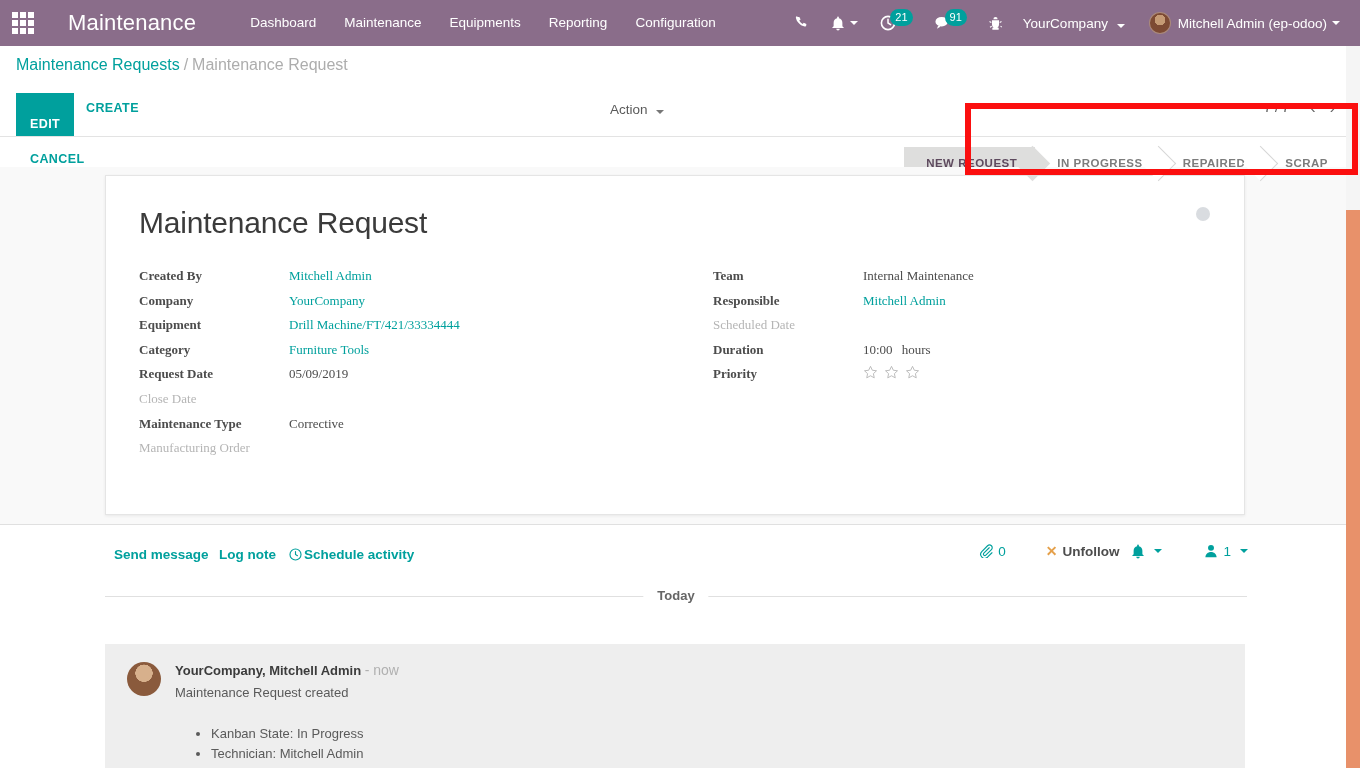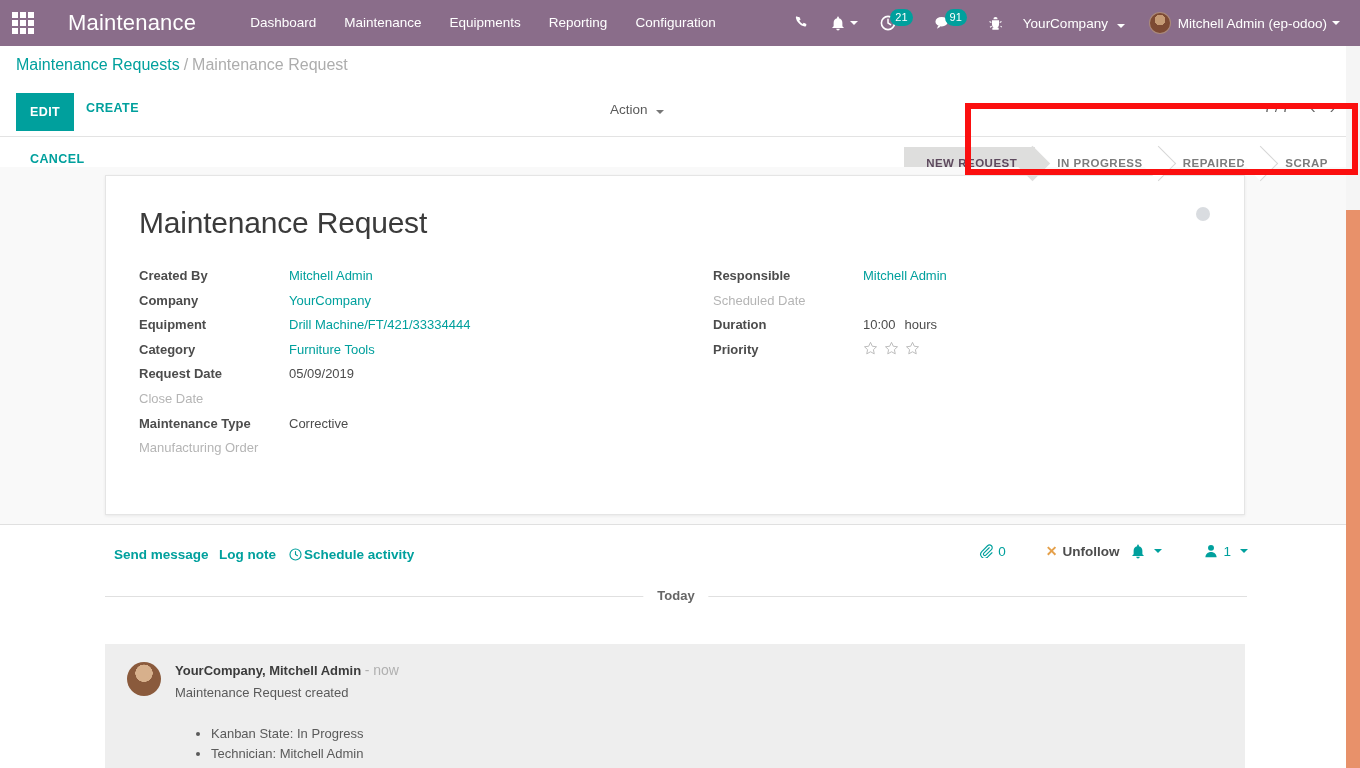--- a/index.html
+++ b/index.html
@@ -72,21 +72,21 @@
   .breadcrumb { position: absolute; left: 16px; top: 10px; font-size: 16px; white-space: nowrap; }
   .bc-link { color: #00a09d; cursor: pointer; }
   .bc-sep { color: #adadad; margin: 0 4px; }
   .bc-current { color: #adadad; }
 
   .cp-row2 { position: relative; height: 44px; }
   .btn-edit {
     position: absolute; left: 16px; top: 1px;
     background: #00a09d; color: #ffffff;
     font-size: 12.5px; font-weight: bold; letter-spacing: 0.4px;
-    padding: 12px 14px; border: none; cursor: pointer;
+    padding: 24px 14px; border: none; cursor: pointer;
   }
   .btn-create {
     position: absolute; left: 76px; top: 1px;
     background: transparent; color: #00a09d; border: none;
     font-size: 12.5px; font-weight: bold; letter-spacing: 0.4px;
     padding: 8px 10px; cursor: pointer;
   }
   .action-dd {
     position: absolute; left: 610px; top: 10px;
     font-size: 13.5px; color: #5a5a5a; cursor: pointer;
@@ -144,21 +144,21 @@
     position: absolute; right: 34px; top: 31px;
     width: 14px; height: 14px; border-radius: 50%; background: #d9dce0;
   }
   .form-title {
     position: absolute; left: 33px; top: 30px;
     font-size: 30px; font-weight: 400; color: #3b3b3b; letter-spacing: -0.2px;
   }
   .form-cols { position: absolute; left: 0; top: 92px; width: 100%; display: flex; }
   .form-col { width: 50%; padding-left: 33px; }
   .form-col.right { padding-left: 38px; }
-  .f-row { display: flex; height: 24.6px; align-items: flex-start; }
+  .f-row { display: flex; height: 24.6px; align-items: flex-start; font-family: Liberation Serif, serif; }
   .f-label {
     width: 150px; flex: none;
     font-size: 13px; font-weight: bold; color: #4c4c4c; white-space: nowrap;
   }
   .f-label.empty { font-weight: normal; color: #b5b5b5; }
   .f-val { font-size: 13px; color: #4c4c4c; white-space: nowrap; }
   .f-val.link { color: #00a09d; cursor: pointer; }
   .f-val .unit { color: #4c4c4c; margin-left: 9px; }
   .stars { display: flex; gap: 6px; margin-top: -1px; }
   .star { width: 15px; height: 15px; display: block; }
@@ -361,20 +361,24 @@
           <div class="f-label">Maintenance Type</div>
           <div class="f-val">Corrective</div>
         </div>
         <div class="f-row">
           <div class="f-label empty">Manufacturing Order</div>
           <div class="f-val"></div>
         </div>
       </div>
 
       <div class="form-col right">
+        <div class="f-row">
+          <div class="f-label">Team</div>
+          <div class="f-val">Internal Maintenance</div>
+        </div>
         <div class="f-row">
           <div class="f-label">Responsible</div>
           <div class="f-val link">Mitchell Admin</div>
         </div>
         <div class="f-row">
           <div class="f-label empty">Scheduled Date</div>
           <div class="f-val"></div>
         </div>
         <div class="f-row">
           <div class="f-label">Duration</div>

